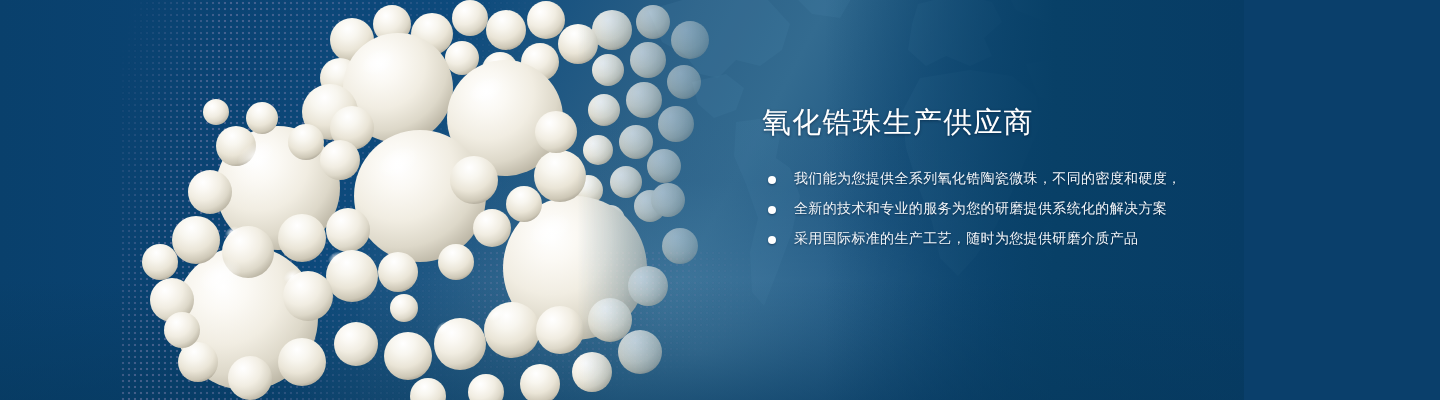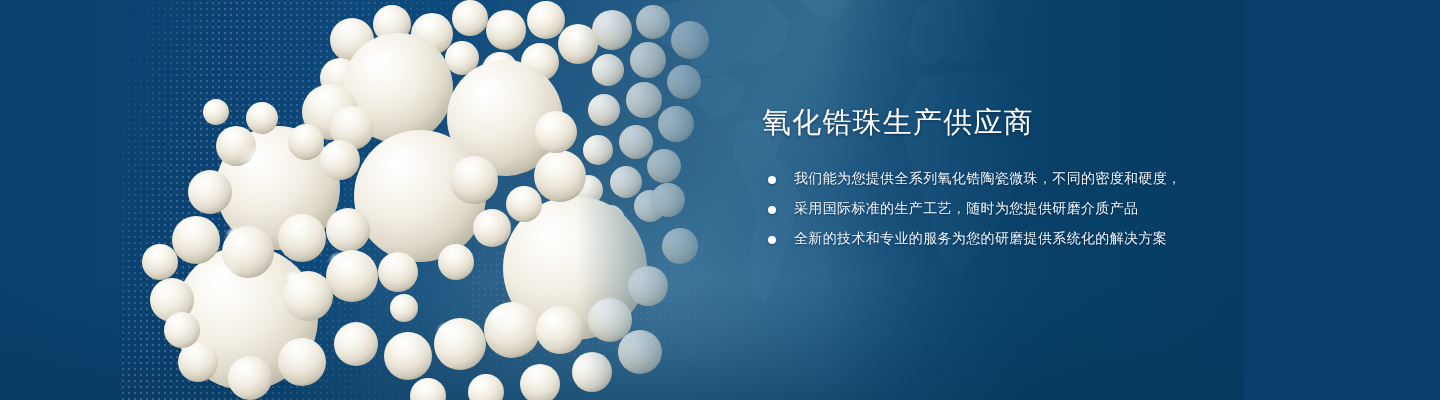--- a/index.html
+++ b/index.html
@@ -351,24 +351,24 @@
 
     <ul class="bullets">
 
       <li class="bullet">
         <span class="dot"></span>
         <span class="bullet-line">我们能为您提供全系列氧化锆陶瓷微珠，不同的密度和硬度，</span>
       </li>
 
       <li class="bullet">
         <span class="dot"></span>
+        <span class="bullet-line">全新的技术和专业的服务为您的研磨提供系统化的解决方案</span>
+      </li>
+
+      <li class="bullet">
+        <span class="dot"></span>
         <span class="bullet-line">采用国际标准的生产工艺，随时为您提供研磨介质产品</span>
       </li>
 
-      <li class="bullet">
-        <span class="dot"></span>
-        <span class="bullet-line">全新的技术和专业的服务为您的研磨提供系统化的解决方案</span>
-      </li>
-
     </ul>
   </div>
 
 </div>
 
 </body></html>

